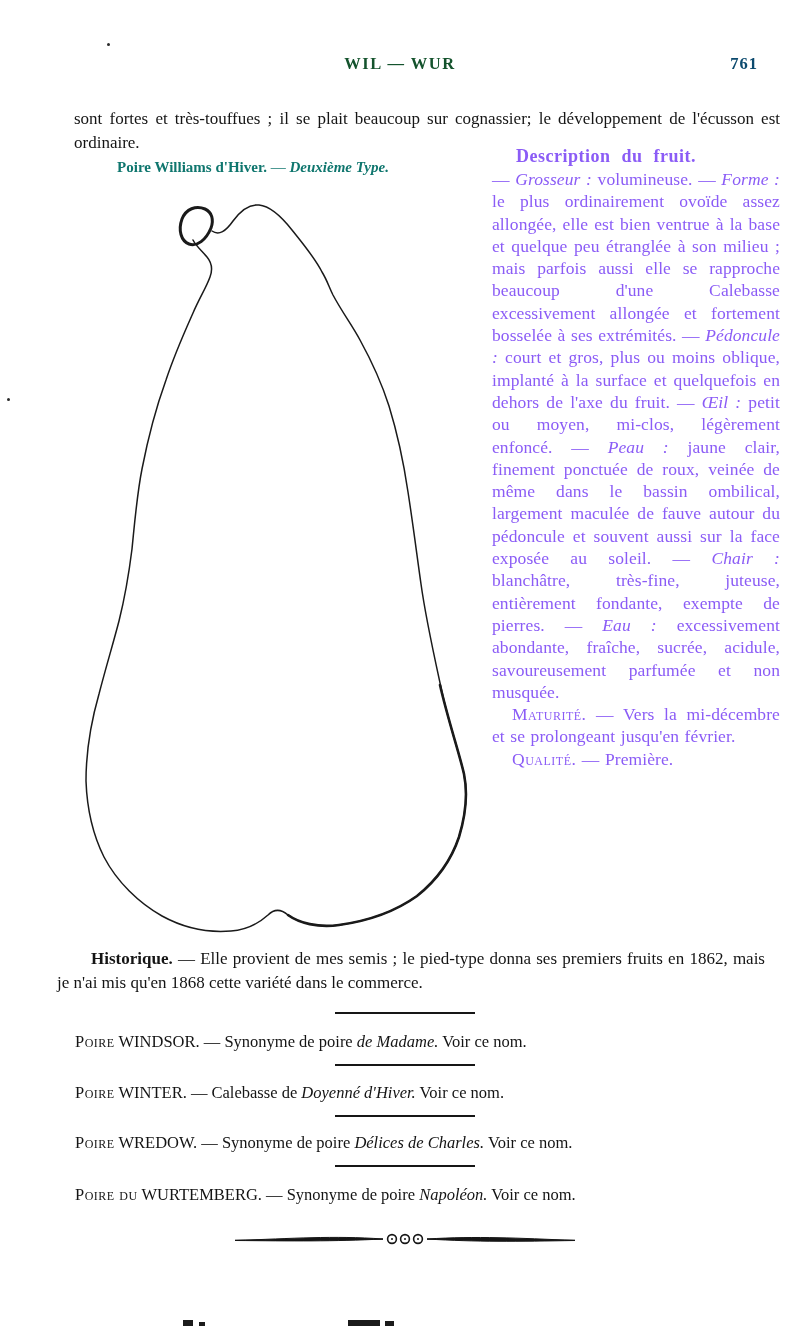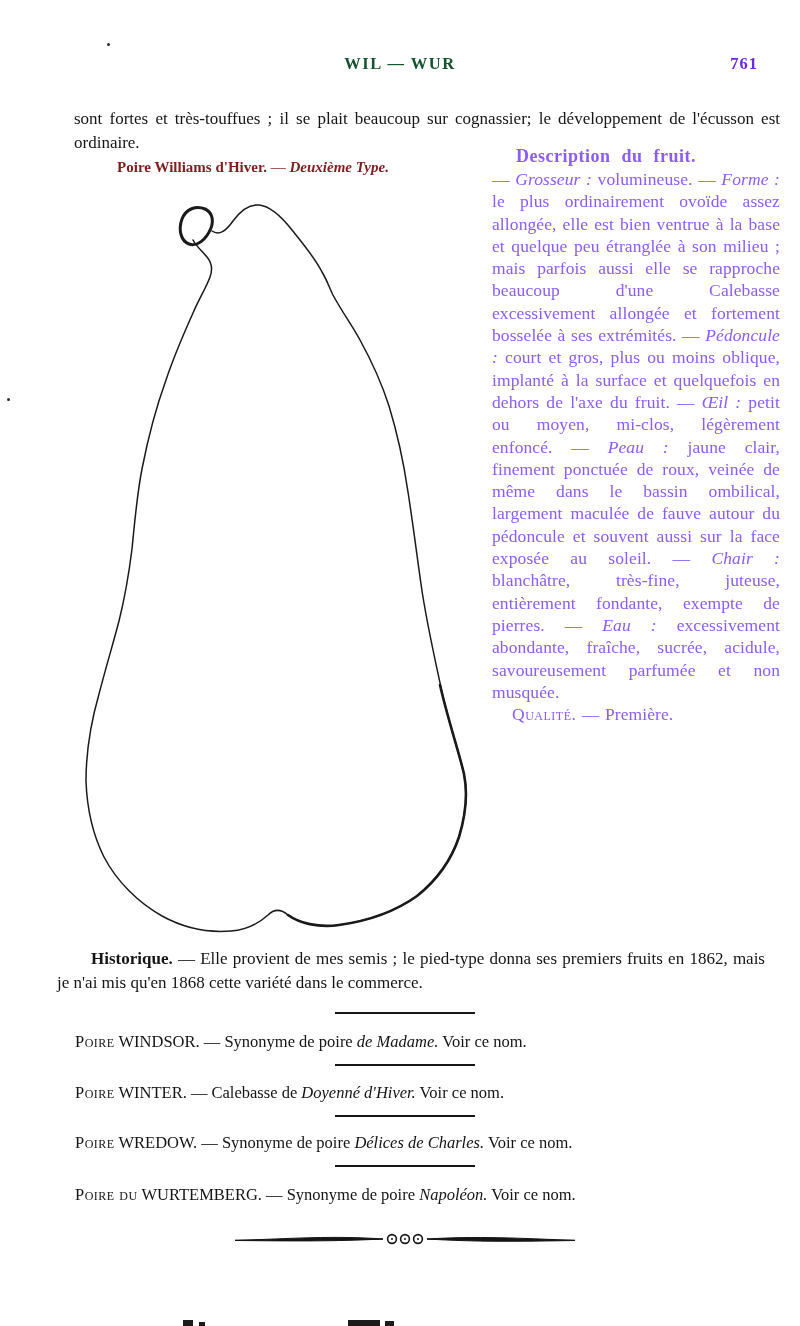--- a/index.html
+++ b/index.html
@@ -8,31 +8,31 @@
     font-family:"Liberation Serif","DejaVu Serif",serif;color:#141414;
     overflow:hidden;
   }
   .abs{position:absolute;}
   
   .running-head{
     top:54px;left:0;width:800px;text-align:center;
     font-size:16.5px;letter-spacing:1.5px;font-weight:600;color:#14532d;
   }
   .page-number{
-    top:54px;right:42px;font-size:16.5px;font-weight:600;color:#6d28d9;letter-spacing:1px;
+    top:54px;right:42px;font-size:16.5px;font-weight:600;color:#0c4a6e;letter-spacing:1px;
   }
   
   .intro{
     top:90px;left:57px;width:706px;
     font-size:17px;line-height:23.5px;text-align:justify;color:#151515;
   }
   
   .fig-caption{
     top:159px;left:62px;width:382px;text-align:center;
-    font-size:15px;color:#7f1d1d;
+    font-size:15px;color:#0f766e;
   }
   
   .right-col{
     top:144px;left:492px;width:288px;color:#8b5cf6;
   }
   .desc-heading{
     display:block;font-weight:700;font-size:18px;line-height:24px;
     text-indent:24px;word-spacing:6px;letter-spacing:.5px;white-space:nowrap;
   }
   .desc-body{
@@ -123,20 +123,21 @@
       C 214 220, 212 212, 205 209
       C 196 205, 186 209, 182 219
       C 178 230, 181 241, 189 244
       C 197 247, 206 240, 211 228"></path>
   </g>
 </svg>
 
 <div class="abs right-col">
   <span class="desc-heading">Description du fruit.</span>
   <div class="desc-body"><span class="s-plain">— </span><span class="s-italic">Grosseur :</span><span class="s-plain"> volumineuse. — </span><span class="s-italic">Forme :</span><span class="s-plain"> le plus ordinairement ovoïde assez allongée, elle est bien ventrue à la base et quelque peu étranglée à son milieu ; mais parfois aussi elle se rapproche beaucoup d'une Calebasse excessivement allongée et fortement bosselée à ses extrémités. — </span><span class="s-italic">Pédoncule :</span><span class="s-plain"> court et gros, plus ou moins oblique, implanté à la surface et quelquefois en dehors de l'axe du fruit. — </span><span class="s-italic">Œil :</span><span class="s-plain"> petit ou moyen, mi-clos, légèrement enfoncé. — </span><span class="s-italic">Peau :</span><span class="s-plain"> jaune clair, finement ponctuée de roux, veinée de même dans le bassin ombilical, largement maculée de fauve autour du pédoncule et souvent aussi sur la face exposée au soleil. — </span><span class="s-italic">Chair :</span><span class="s-plain"> blanchâtre, très-fine, juteuse, entièrement fondante, exempte de pierres. — </span><span class="s-italic">Eau :</span><span class="s-plain"> excessivement abondante, fraîche, sucrée, acidule, savoureusement parfumée et non musquée.</span></div>
+  <p class="para-indent" style="margin:0;"><span class="s-smallcaps">Maturité.</span><span class="s-plain"> — Vers la mi-décembre et se prolongeant jusqu'en février.</span></p>
   <p class="para-indent tight" style="margin:0;"><span class="s-smallcaps">Qualité.</span><span class="s-plain"> — Première.</span></p>
 </div>
 
 <p class="abs historique" style="margin:0;"><span class="s-bold">Historique.</span><span class="s-plain"> — Elle provient de mes semis ; le pied-type donna ses premiers fruits en 1862, mais je n'ai mis qu'en 1868 cette variété dans le commerce.</span></p>
 
 <div class="abs sep-rule" style="top:1012px;"></div>
 <div class="abs syn-entry" style="top:1031px;"><span class="s-smallcaps">Poire</span><span class="s-plain"> WINDSOR. — Synonyme de poire </span><span class="s-italic">de Madame.</span><span class="s-plain"> Voir ce nom.</span></div>
 
 <div class="abs sep-rule" style="top:1064px;"></div>
 <div class="abs syn-entry" style="top:1082px;"><span class="s-smallcaps">Poire</span><span class="s-plain"> WINTER. — Calebasse de </span><span class="s-italic">Doyenné d'Hiver.</span><span class="s-plain"> Voir ce nom.</span></div>

